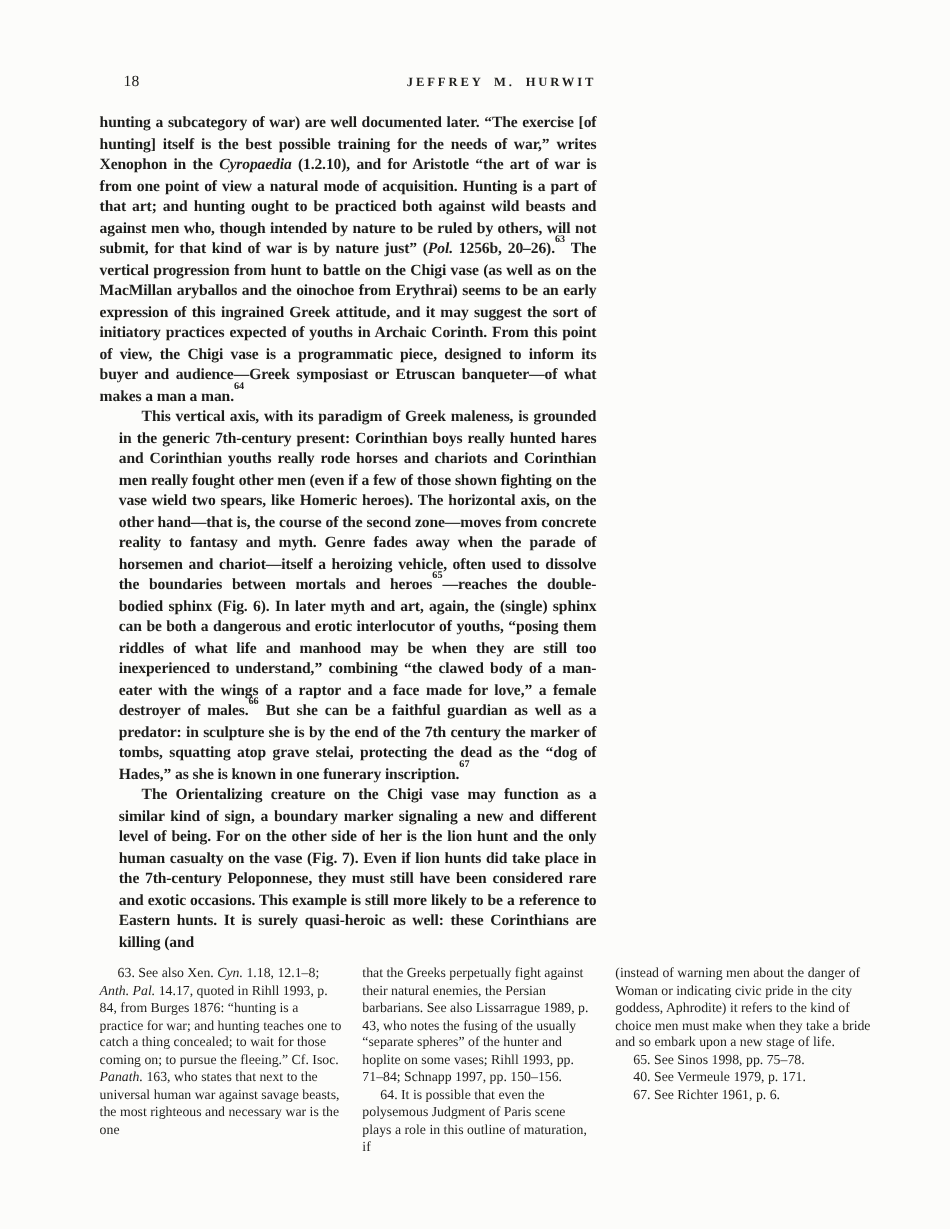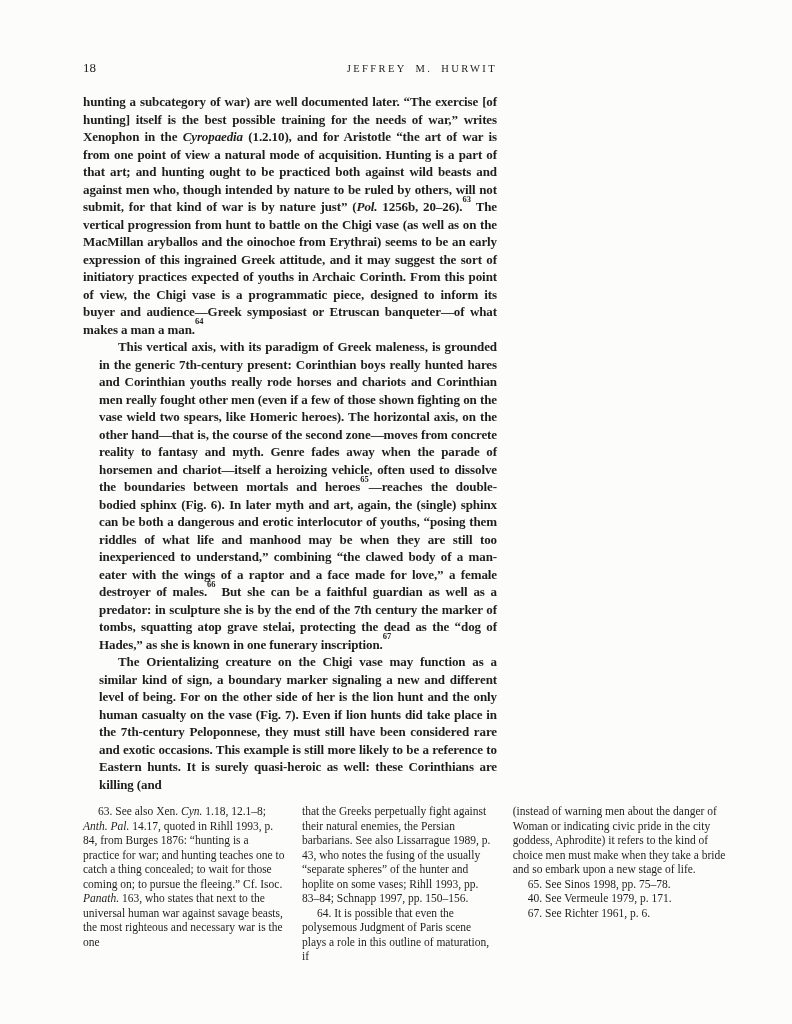--- a/index.html
+++ b/index.html
@@ -12,26 +12,26 @@
   .page {
     position: relative;
     width: 792px; height: 1024px;
     overflow: hidden;
   }
   .running-header {
     position: absolute;
     top: 60px; left: 83px; width: 414px;
     display: flex; justify-content: space-between; align-items: baseline;
   }
-  .page-num { font-size: 13px; }
+  .page-num { font-size: 13px; margin-left: 20px; }
   .running-head {
     font-size: 10.5px;
     letter-spacing: 2.4px;
     word-spacing: 4px;
-    font-weight: normal;
+    font-weight: bold;
   }
   .content { position: absolute; left: 83px; top: 93px; width: 650px; }
   .body-text {
     width: 414px;
     text-align: justify;
     font-size: 13px;
     line-height: 17.5px;
     letter-spacing: -0.1px;
     hyphens: auto; font-weight: bold; -webkit-hyphens: auto;
   }
@@ -68,21 +68,21 @@
     <div class="body-text" id="body-text">
         <p><span>hunting a subcategory of war) are well documented later. “The exercise [of hunting] itself is the best possible training for the needs of war,” writes Xenophon in the </span><i>Cyropaedia</i><span> (1.2.10), and for Aristotle “the art of war is from one point of view a natural mode of acquisition. Hunting is a part of that art; and hunting ought to be practiced both against wild beasts and against men who, though intended by nature to be ruled by others, will not submit, for that kind of war is by nature just” (</span><i>Pol.</i><span> 1256b, 20–26).</span><sup class="fn-ref">63</sup><span> The vertical progression from hunt to battle on the Chigi vase (as well as on the MacMillan aryballos and the oinochoe from Erythrai) seems to be an early expression of this ingrained Greek attitude, and it may suggest the sort of initiatory practices expected of youths in Archaic Corinth. From this point of view, the Chigi vase is a programmatic piece, designed to inform its buyer and audience—Greek symposiast or Etruscan banqueter—of what makes a man a man.</span><sup class="fn-ref">64</sup></p>
         <p class="indent"><span>This vertical axis, with its paradigm of Greek maleness, is grounded in the generic 7th-century present: Corinthian boys really hunted hares and Corinthian youths really rode horses and chariots and Corinthian men really fought other men (even if a few of those shown fighting on the vase wield two spears, like Homeric heroes). The horizontal axis, on the other hand—that is, the course of the second zone—moves from concrete reality to fantasy and myth. Genre fades away when the parade of horsemen and chariot—itself a heroizing vehicle, often used to dissolve the boundaries between mortals and heroes</span><sup class="fn-ref">65</sup><span>—reaches the double-bodied sphinx (Fig. 6). In later myth and art, again, the (single) sphinx can be both a dangerous and erotic interlocutor of youths, “posing them riddles of what life and manhood may be when they are still too inexperienced to understand,” combining “the clawed body of a man-eater with the wings of a raptor and a face made for love,” a female destroyer of males.</span><sup class="fn-ref">66</sup><span> But she can be a faithful guardian as well as a predator: in sculpture she is by the end of the 7th century the marker of tombs, squatting atop grave stelai, protecting the dead as the “dog of Hades,” as she is known in one funerary inscription.</span><sup class="fn-ref">67</sup></p>
         <p class="indent"><span>The Orientalizing creature on the Chigi vase may function as a similar kind of sign, a boundary marker signaling a new and different level of being. For on the other side of her is the lion hunt and the only human casualty on the vase (Fig. 7). Even if lion hunts did take place in the 7th-century Peloponnese, they must still have been considered rare and exotic occasions. This example is still more likely to be a reference to Eastern hunts. It is surely quasi-heroic as well: these Corinthians are killing (and</span></p>
       </div>
     <div class="footnotes" id="footnotes">
         <div class="fn-col">
           <p class="indent"><span>63. See also Xen. </span><i>Cyn.</i><span> 1.18, 12.1–8; </span><i>Anth. Pal.</i><span> 14.17, quoted in Rihll 1993, p. 84, from Burges 1876: “hunting is a practice for war; and hunting teaches one to catch a thing concealed; to wait for those coming on; to pursue the fleeing.” Cf. Isoc. </span><i>Panath.</i><span> 163, who states that next to the universal human war against savage beasts, the most righteous and necessary war is the one</span></p>
         </div>
         <div class="fn-col">
-          <p><span>that the Greeks perpetually fight against their natural enemies, the Persian barbarians. See also Lissarrague 1989, p. 43, who notes the fusing of the usually “separate spheres” of the hunter and hoplite on some vases; Rihll 1993, pp. 83–84; Schnapp 1997, pp. 150–156.</span></p>
+          <p><span>that the Greeks perpetually fight against their natural enemies, the Persian barbarians. See also Lissarrague 1989, p. 43, who notes the fusing of the usually “separate spheres” of the hunter and hoplite on some vases; Rihll 1993, pp. 71–84; Schnapp 1997, pp. 150–156.</span></p>
           <p class="indent"><span>64. It is possible that even the polysemous Judgment of Paris scene plays a role in this outline of maturation, if</span></p>
         </div>
         <div class="fn-col">
           <p><span>(instead of warning men about the danger of Woman or indicating civic pride in the city goddess, Aphrodite) it refers to the kind of choice men must make when they take a bride and so embark upon a new stage of life.</span></p>
           <p class="indent"><span>65. See Sinos 1998, pp. 75–78.</span></p>
           <p class="indent"><span>40. See Vermeule 1979, p. 171.</span></p>
           <p class="indent"><span>67. See Richter 1961, p. 6.</span></p>
         </div>
       </div>
   </div>

